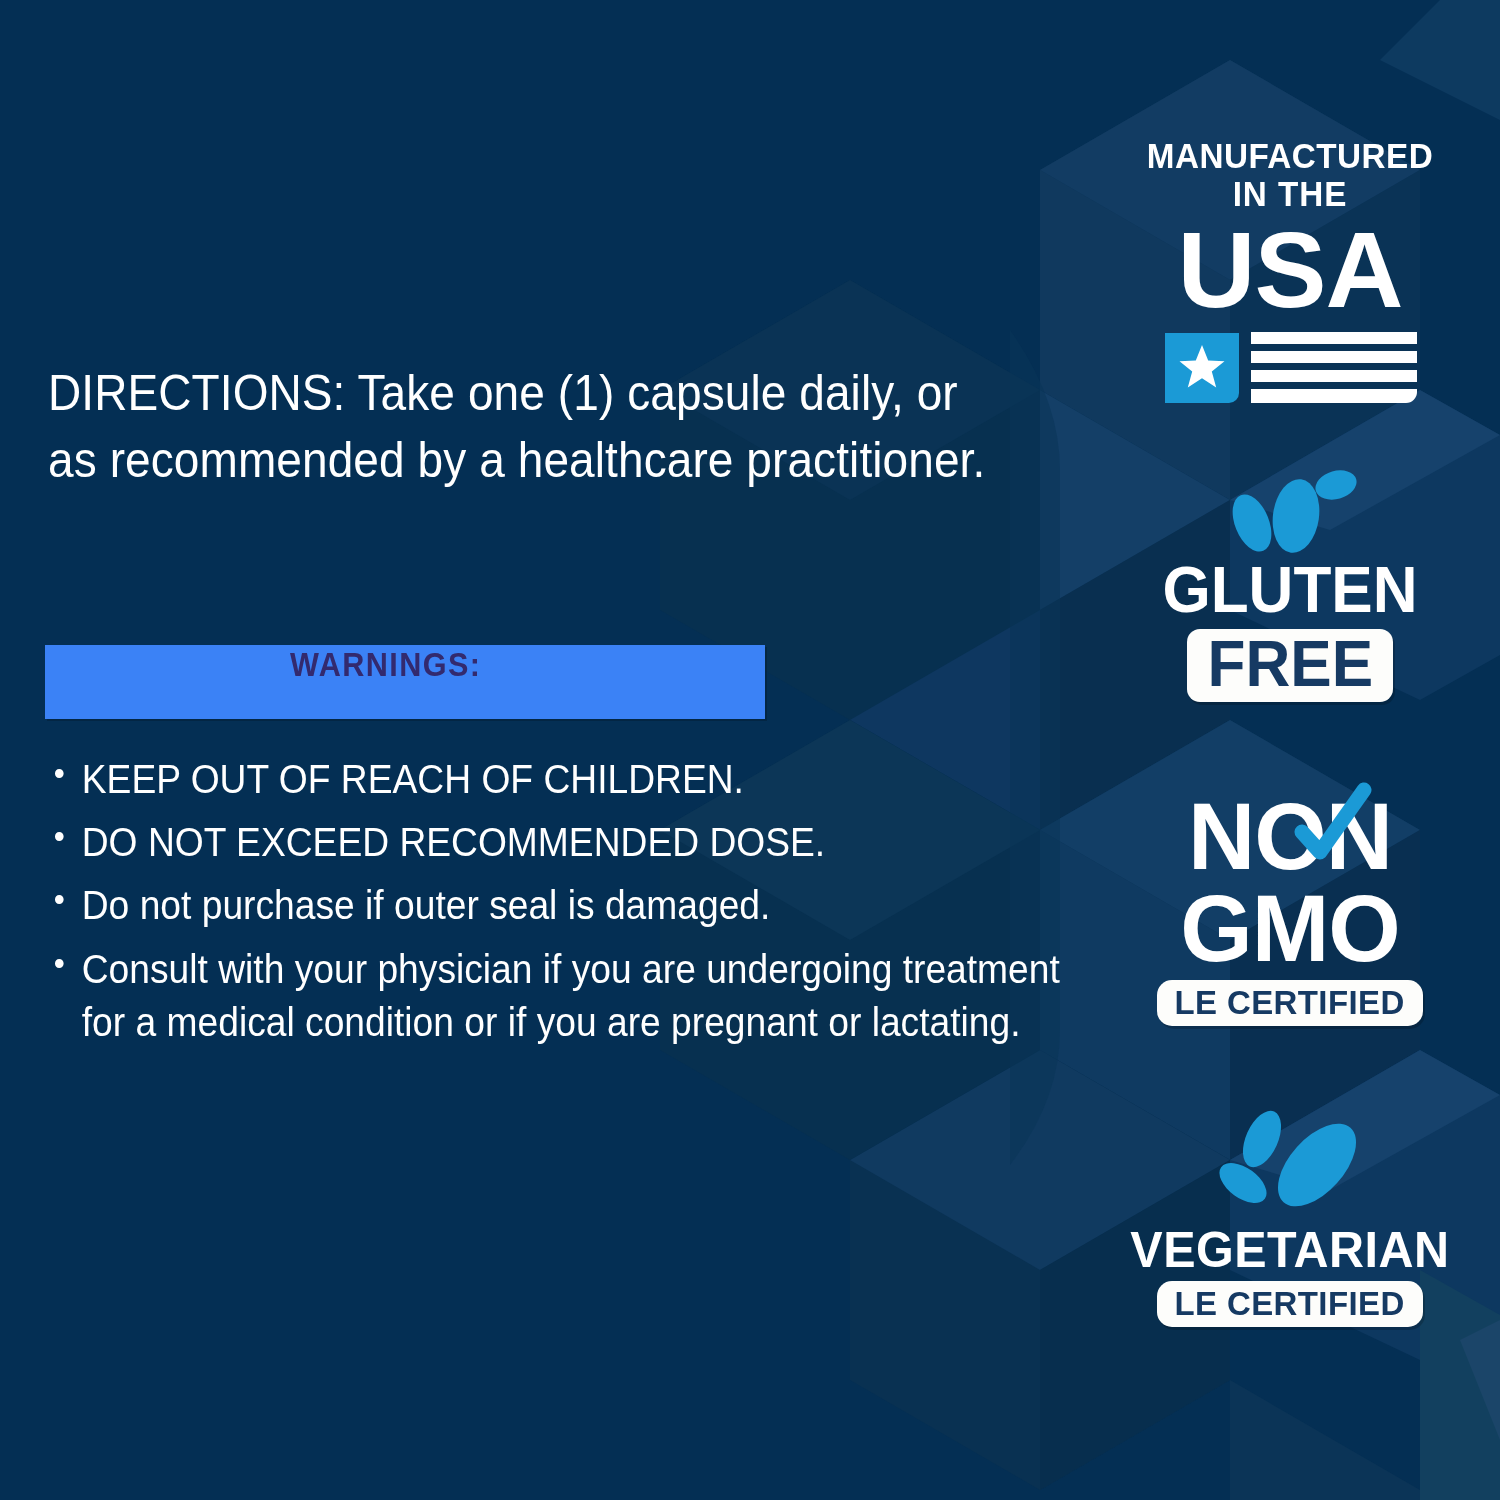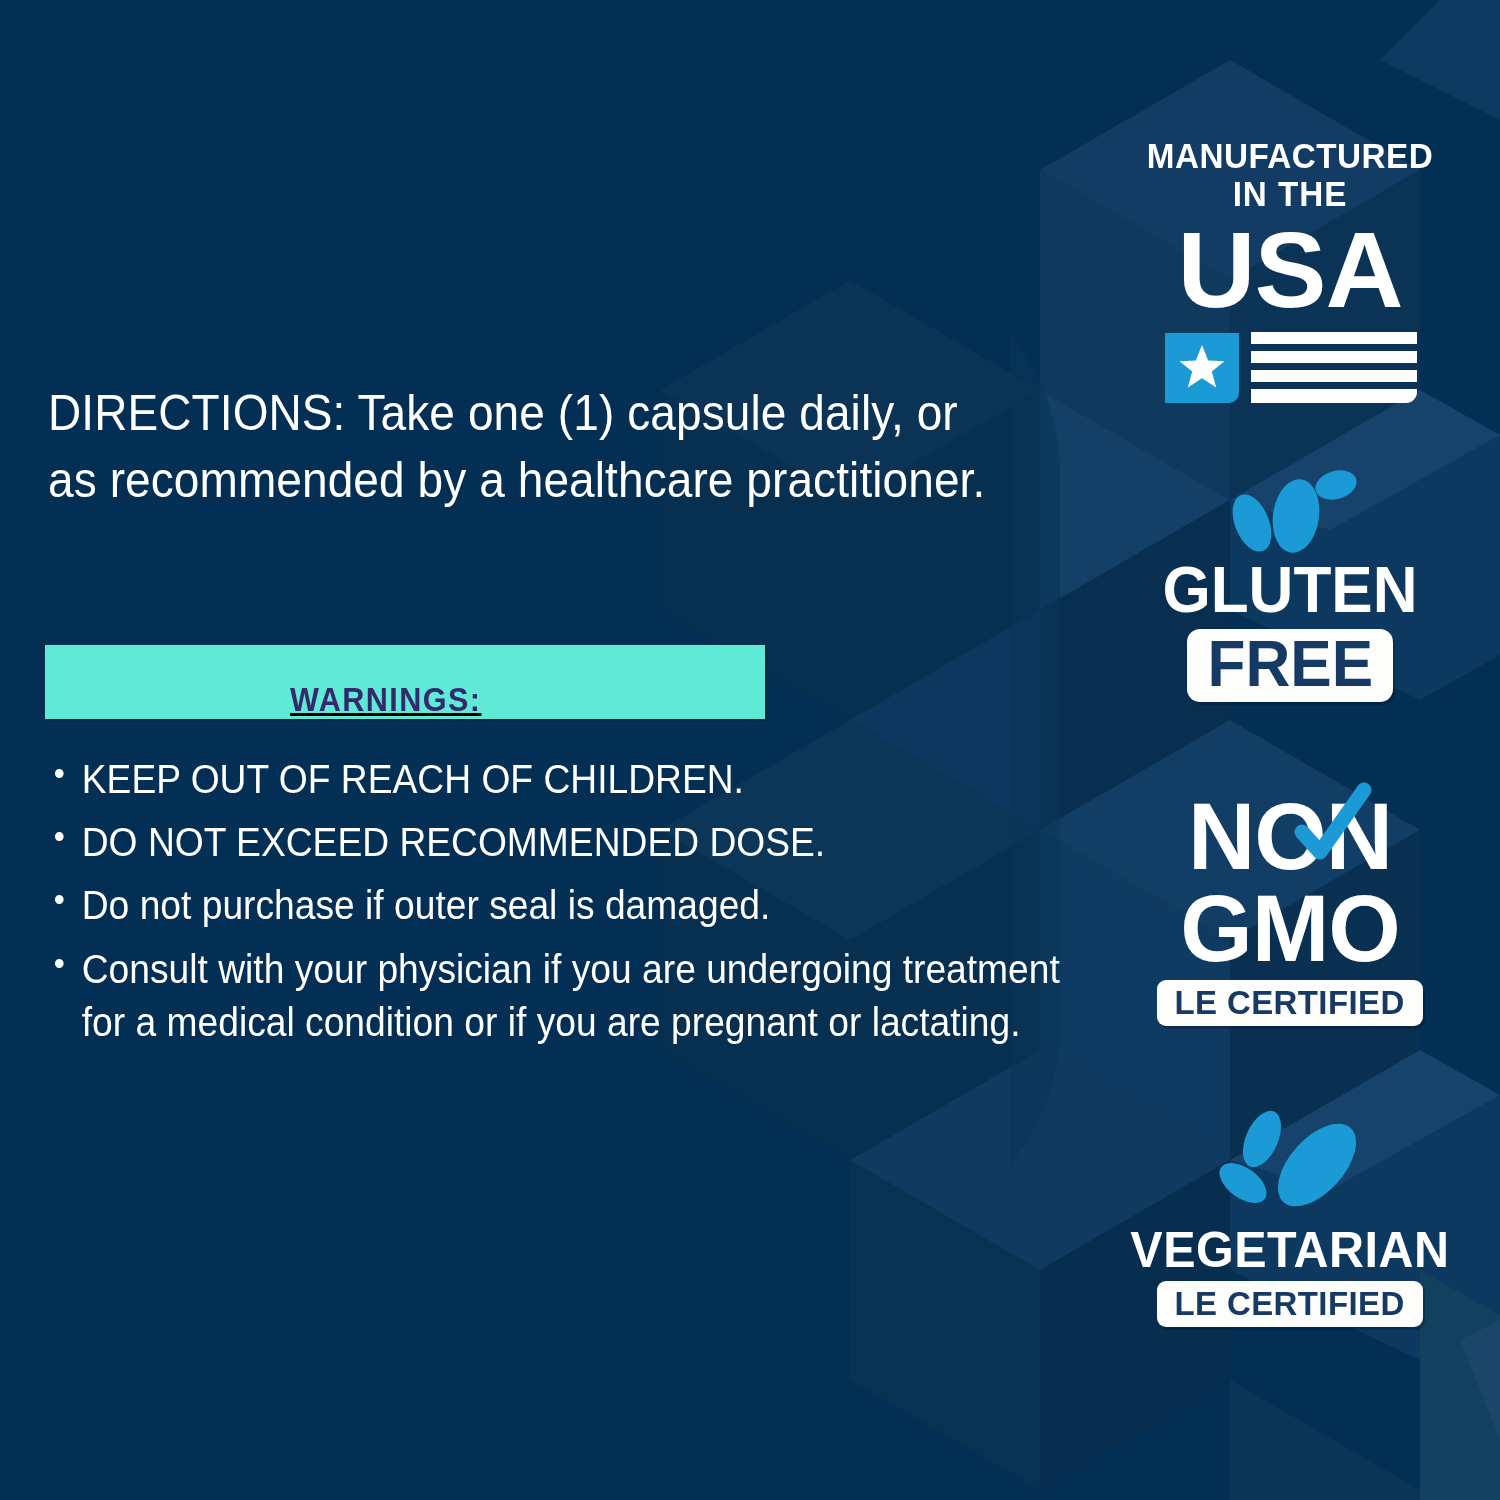--- a/index.html
+++ b/index.html
@@ -20,21 +20,21 @@
   #bg-pattern {
     position: absolute;
     inset: 0;
     pointer-events: none;
   }
 
   
   .text-col {
     position: absolute;
     left: 48px;
-    top: 380px;
+    top: 360px;
     width: 960px;
     z-index: 5;
   }
   .directions {
     color: #ffffff;
     font-size: 50px;
     line-height: 1.34;
     font-weight: 400;
     font-family: "Liberation Sans Narrow", "Liberation Sans", sans-serif;
     transform: scaleX(0.92);
@@ -43,26 +43,25 @@
     margin: 0;
     width: 1040px;
   }
 
   .warnings-bar {
     position: absolute;
     left: 45px;
     top: 645px;
     width: 720px;
     height: 74px;
-    background: #5eead4;
+    background: #3b82f6;
     z-index: 5;
     display: flex;
-    align-items: flex-end;
+    align-items: flex-start;
     box-shadow: 2px 2px 0 rgba(0,0,0,0.18);
-    text-decoration: underline;
   }
   .warnings-label {
     color: #332a6e;
     font-weight: bold;
     font-size: 34px;
     letter-spacing: 1.6px;
     margin-left: 245px;
     transform: scaleX(0.90);
     transform-origin: left center;
     font-family: "Liberation Sans Narrow", "Liberation Sans", sans-serif;
@@ -195,21 +194,21 @@
     left: 96px;
     top: -10px;
     width: 96px;
     height: 96px;
     pointer-events: none;
   }
   .certbox {
     display: inline-block;
     background: #fdfdfb;
     color: #163a63;
-    border-radius: 9px;
+    border-radius: 15px;
     padding: 3px 14px 5px 14px;
     margin-top: 6px;
     box-shadow: 2px 3px 0 rgba(0,0,0,0.18);
   }
   .cert-word {
     font-size: 34px;
     line-height: 1.12;
     letter-spacing: 0.4px;
     display: block;
     transform: scaleX(0.97);

